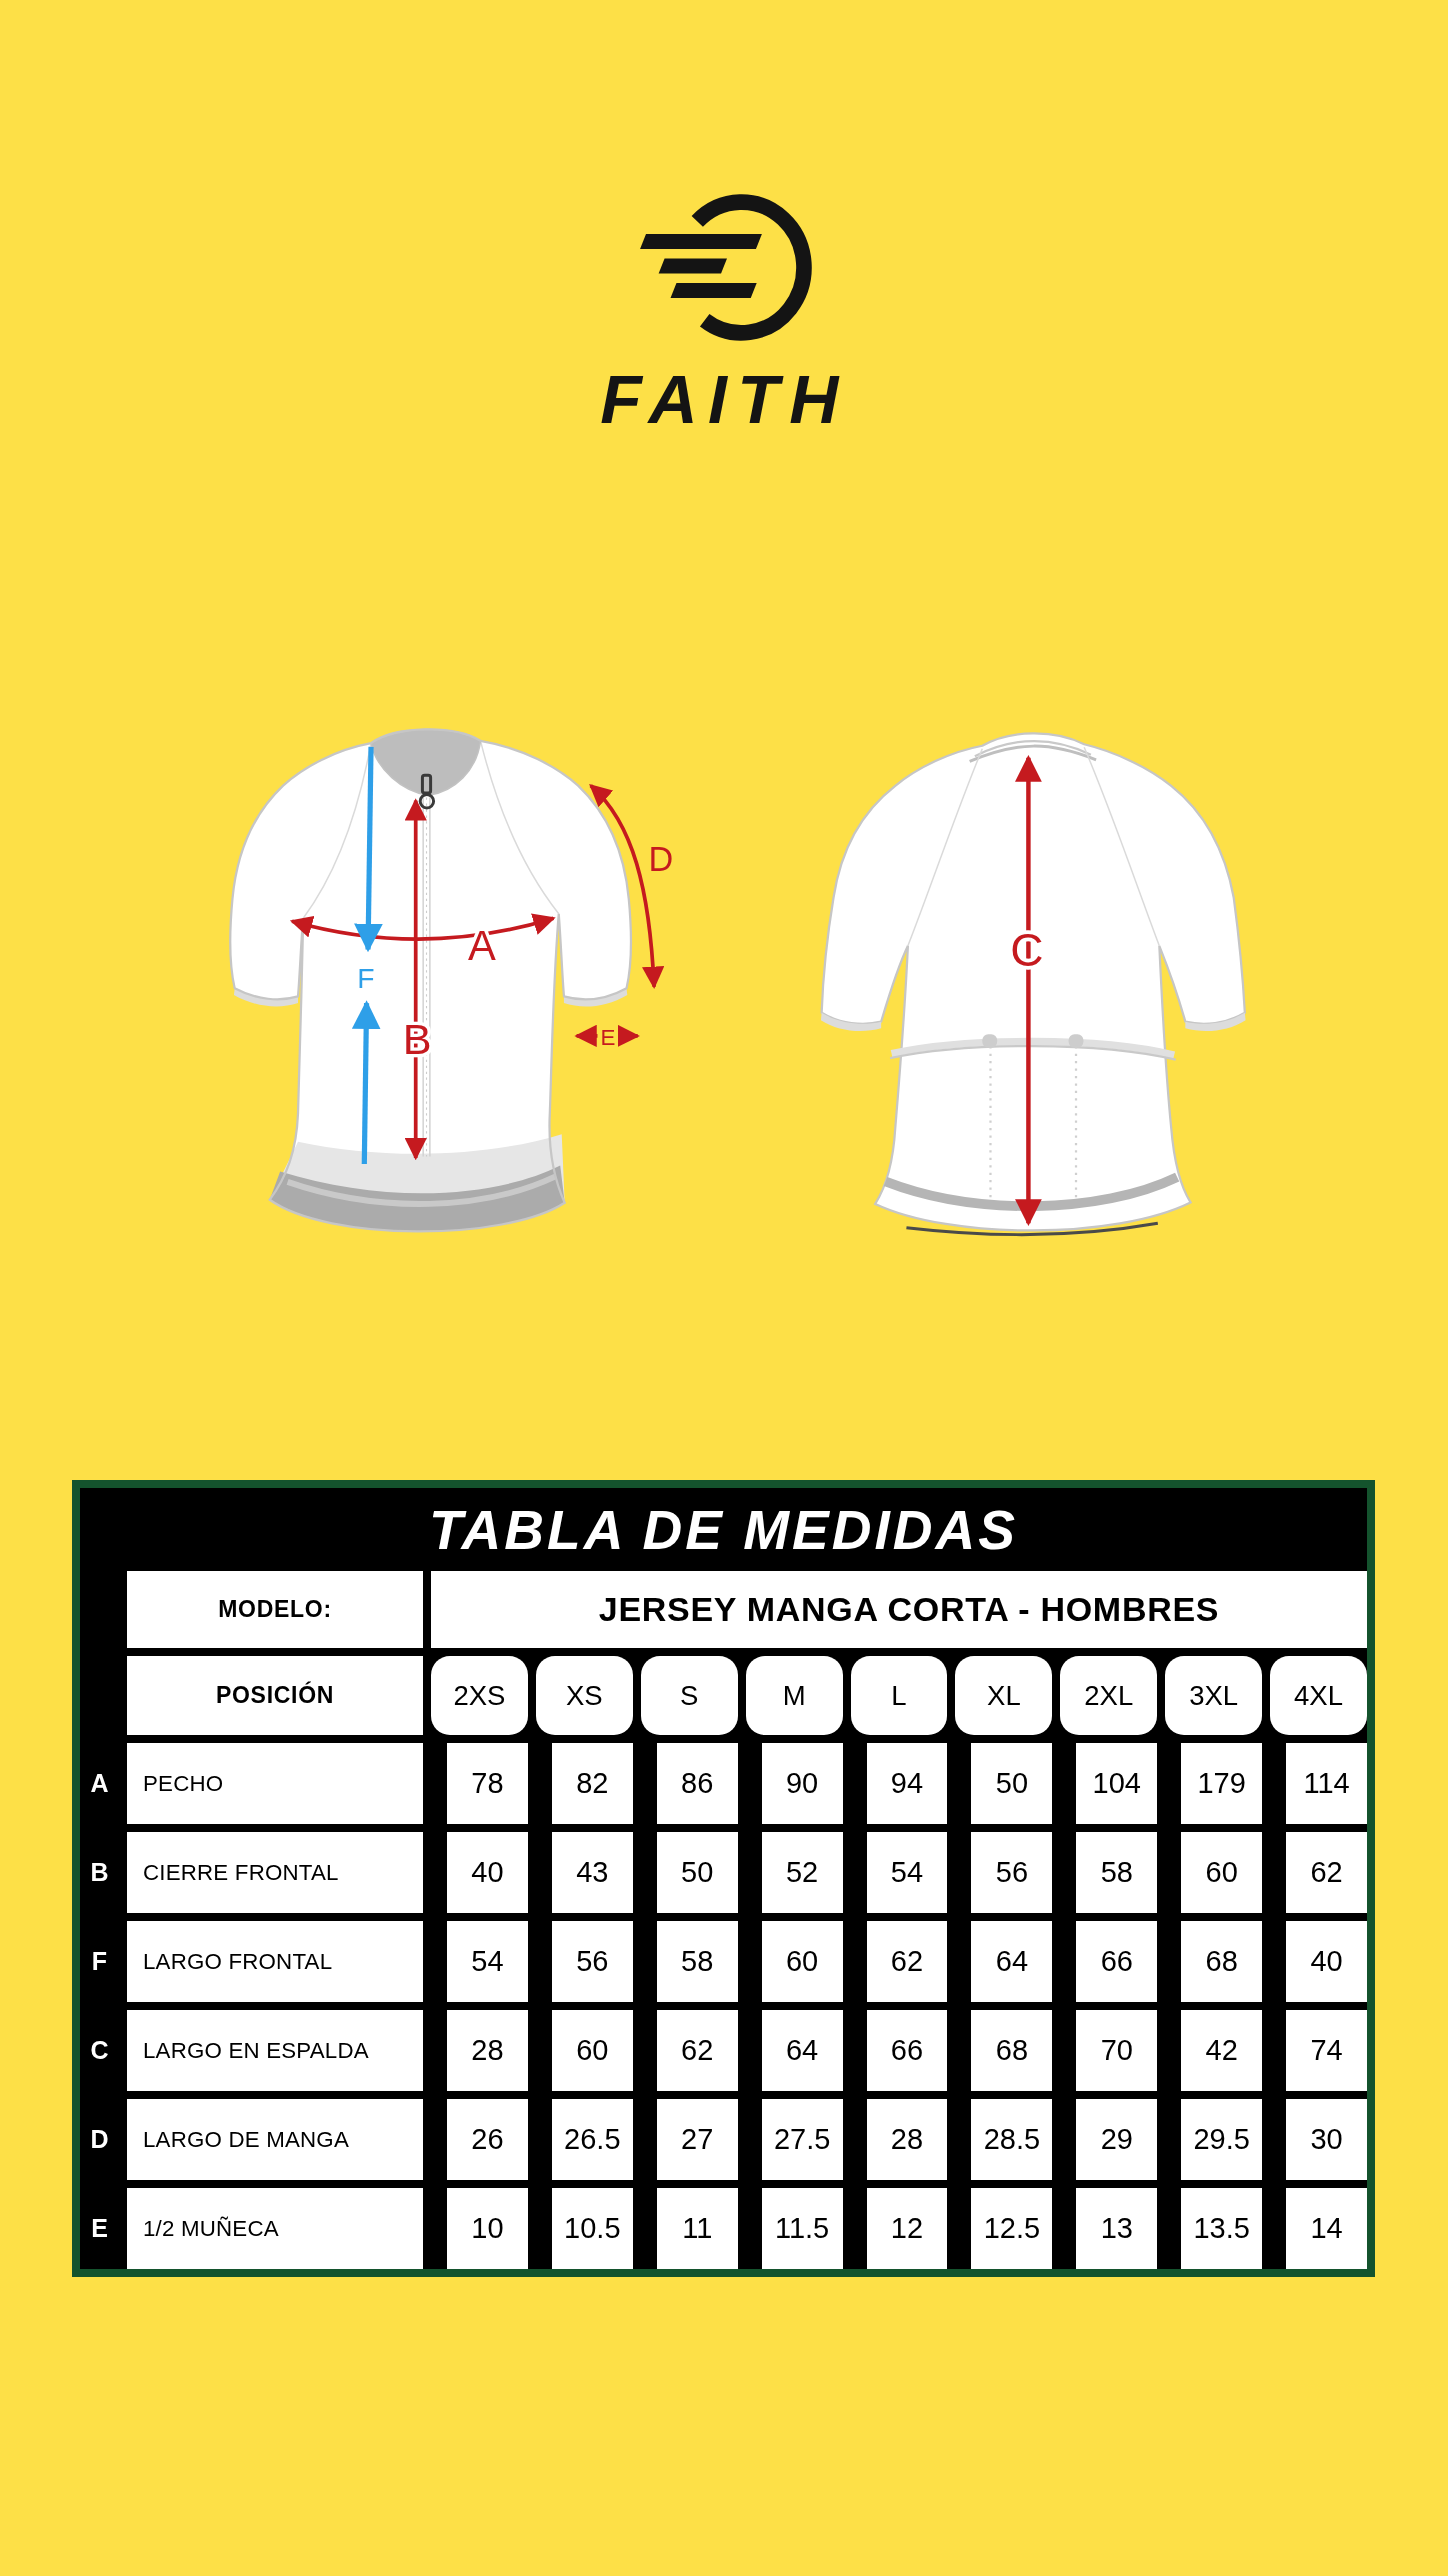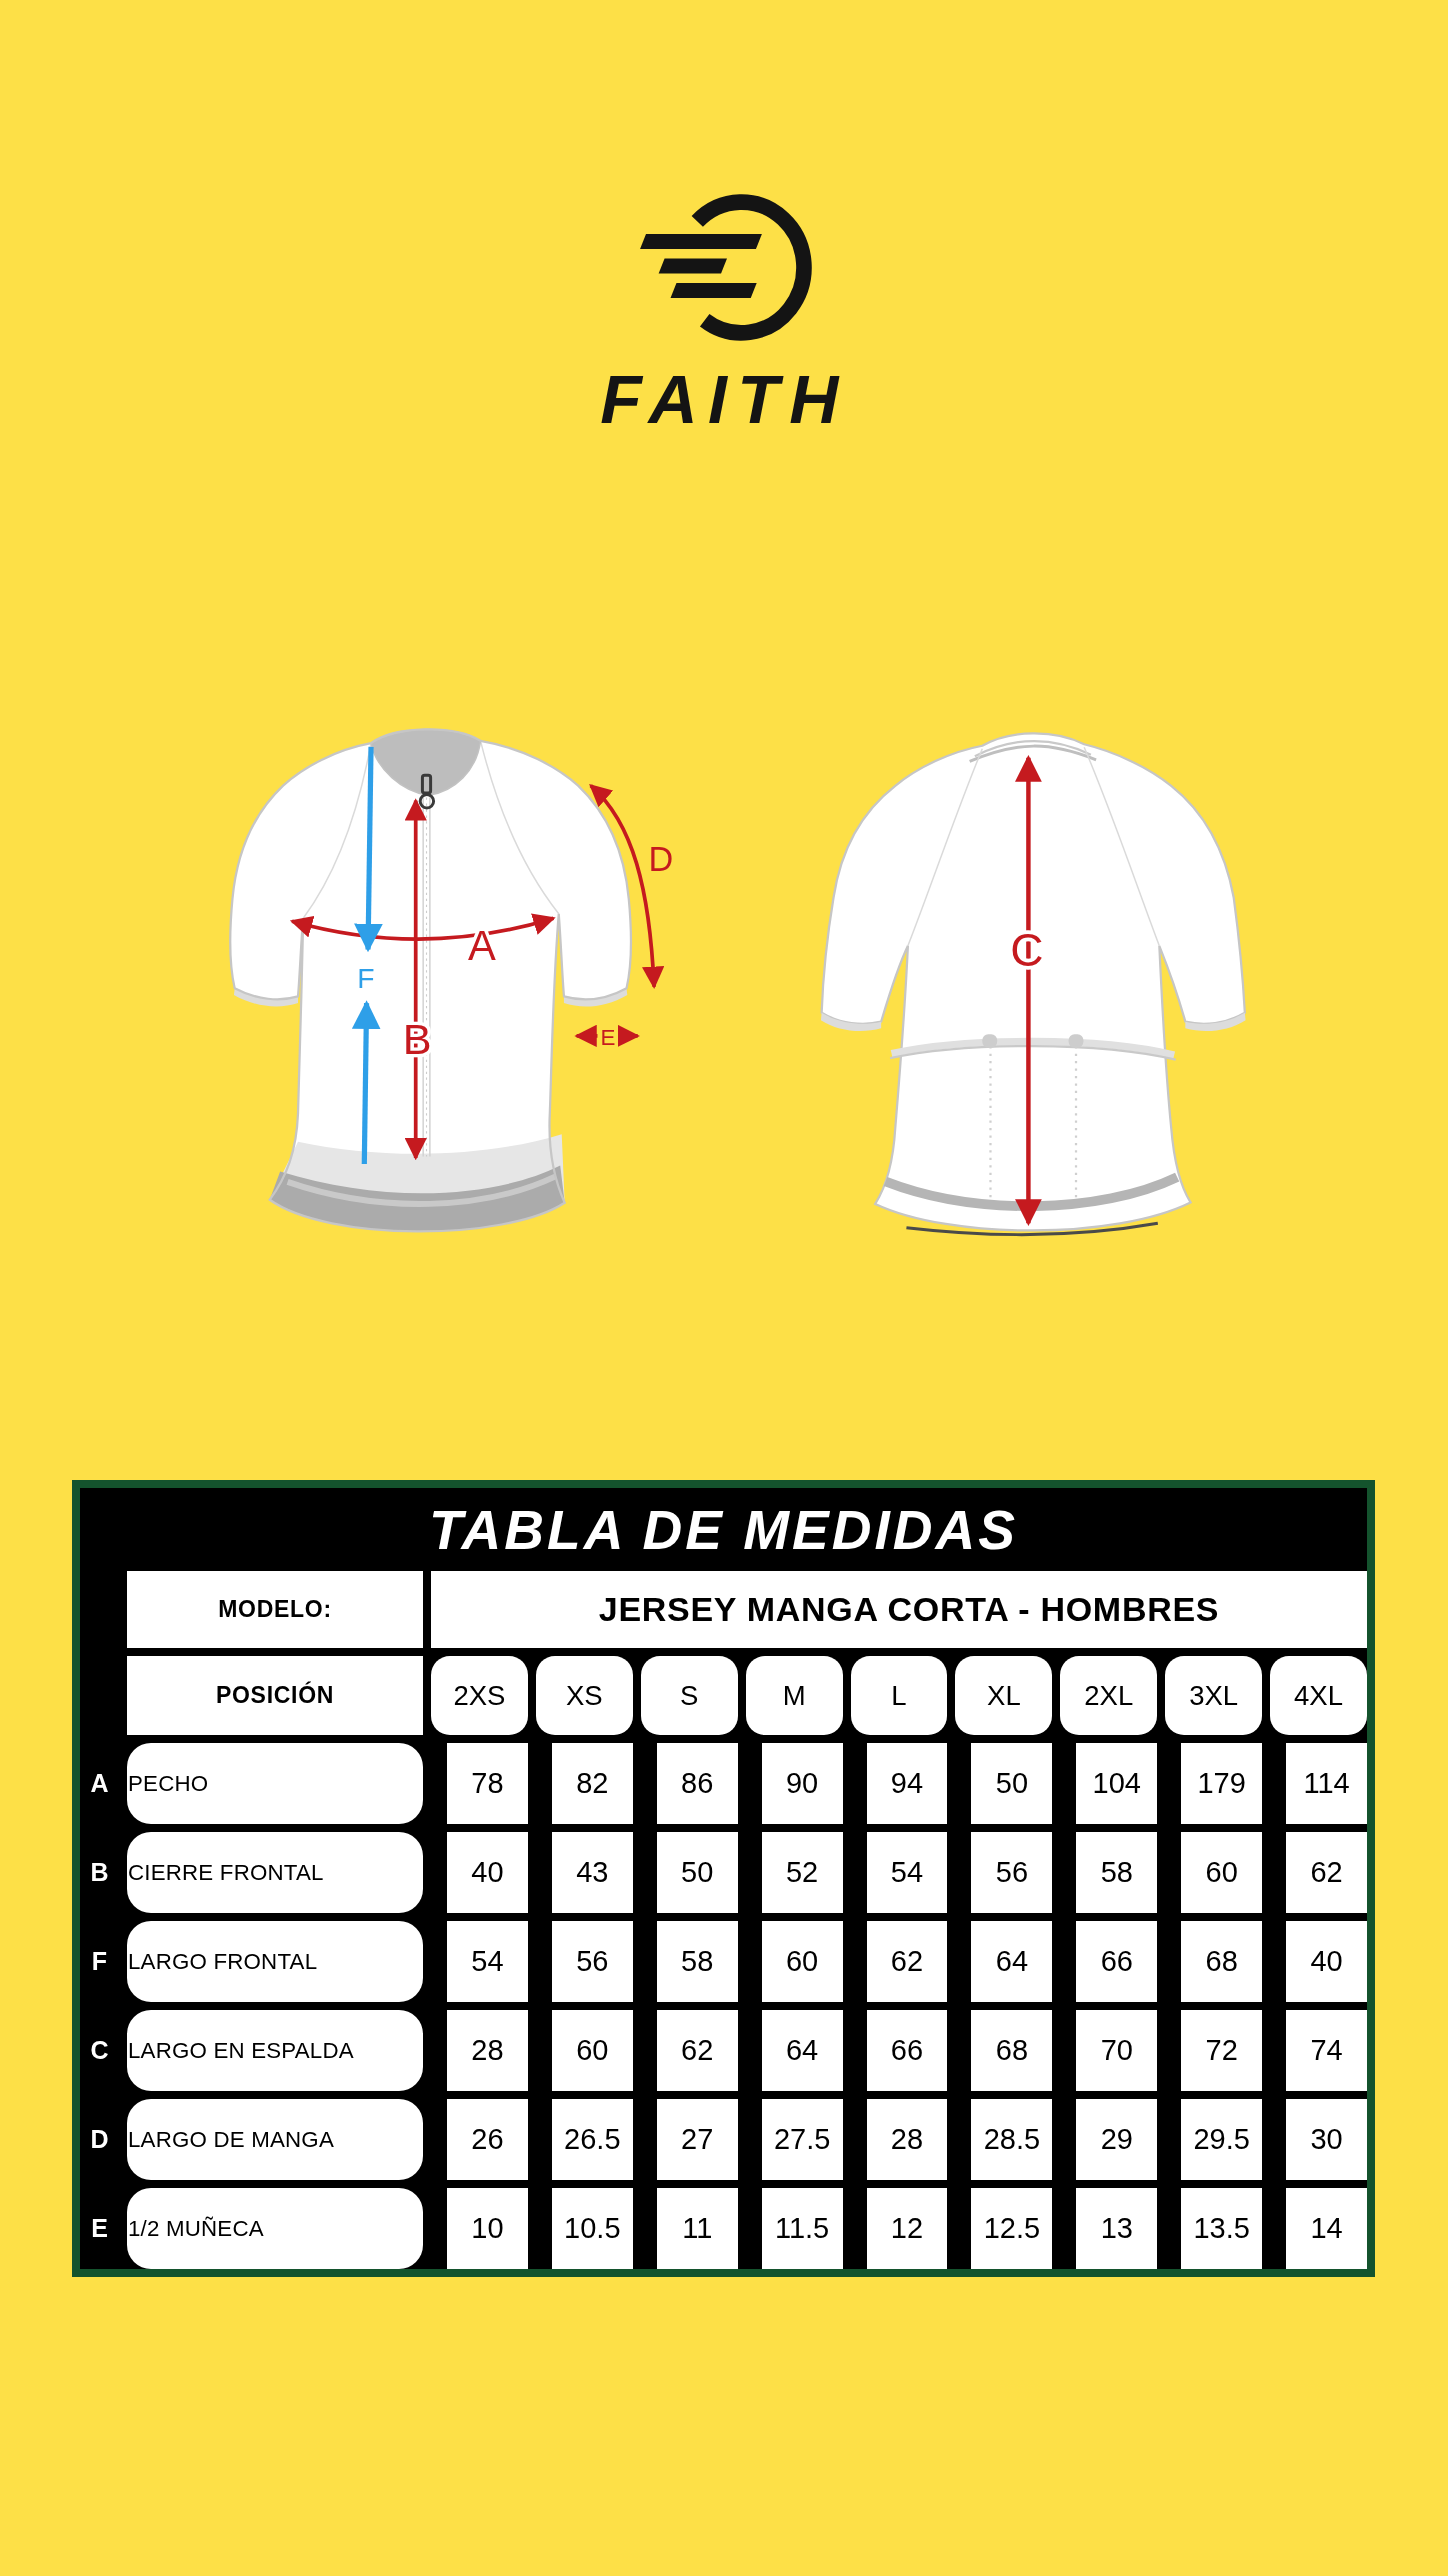--- a/index.html
+++ b/index.html
@@ -17,21 +17,21 @@
     background:#000;border:8px solid #14532d;box-sizing:border-box;display:flex;flex-direction:column;}
   .tbl-title{height:83px;flex:none;color:#fff;display:flex;align-items:center;justify-content:center;
     font-size:55px;font-weight:bold;font-style:italic;letter-spacing:3px;}
   .tbl-grid{flex:1;display:grid;grid-template-columns:39px 296px repeat(9,1fr);
     grid-template-rows:77px 79px repeat(6,1fr);gap:8px;background:#000;}
   .c{background:#fff;display:flex;align-items:center;justify-content:center;overflow:hidden;}
   .c.black{background:#000;color:#fff;font-weight:bold;font-size:25px;}
   .c.hdr{font-weight:bold;font-size:23px;letter-spacing:0.7px;}
   .c.model-value{grid-column:span 9;font-weight:bold;font-size:34px;letter-spacing:0.7px;padding-left:20px;}
   .c.size-head{font-size:27.5px;border-radius:19px;}
-  .c.lbl{justify-content:flex-start;padding-left:1px;font-size:22.3px;letter-spacing:0.2px;border-radius:24px;}
+  .c.lbl{justify-content:flex-start;padding-left:16px;font-size:22.3px;letter-spacing:0.2px;}
   .c.val{font-size:29px;margin-left:16px;}
   text{font-family:"Liberation Sans",sans-serif;}
 </style>
 </head>
 <body>
 
 <div class="page">
 
   <svg class="logo-icon" width="231" height="156" viewBox="0 0 310 210">
     <path d="M117,45 A84,88 0 1 1 127,178" fill="none" stroke="#141414" stroke-width="21"></path>
@@ -202,21 +202,21 @@
         <div class="c val">40</div>
         <div class="c black letter">C</div>
         <div class="c lbl">LARGO EN ESPALDA</div>
         <div class="c val">28</div>
         <div class="c val">60</div>
         <div class="c val">62</div>
         <div class="c val">64</div>
         <div class="c val">66</div>
         <div class="c val">68</div>
         <div class="c val">70</div>
-        <div class="c val">72</div>
+        <div class="c val">42</div>
         <div class="c val">74</div>
         <div class="c black letter">D</div>
         <div class="c lbl">LARGO DE MANGA</div>
         <div class="c val">26</div>
         <div class="c val">26.5</div>
         <div class="c val">27</div>
         <div class="c val">27.5</div>
         <div class="c val">28</div>
         <div class="c val">28.5</div>
         <div class="c val">29</div>

